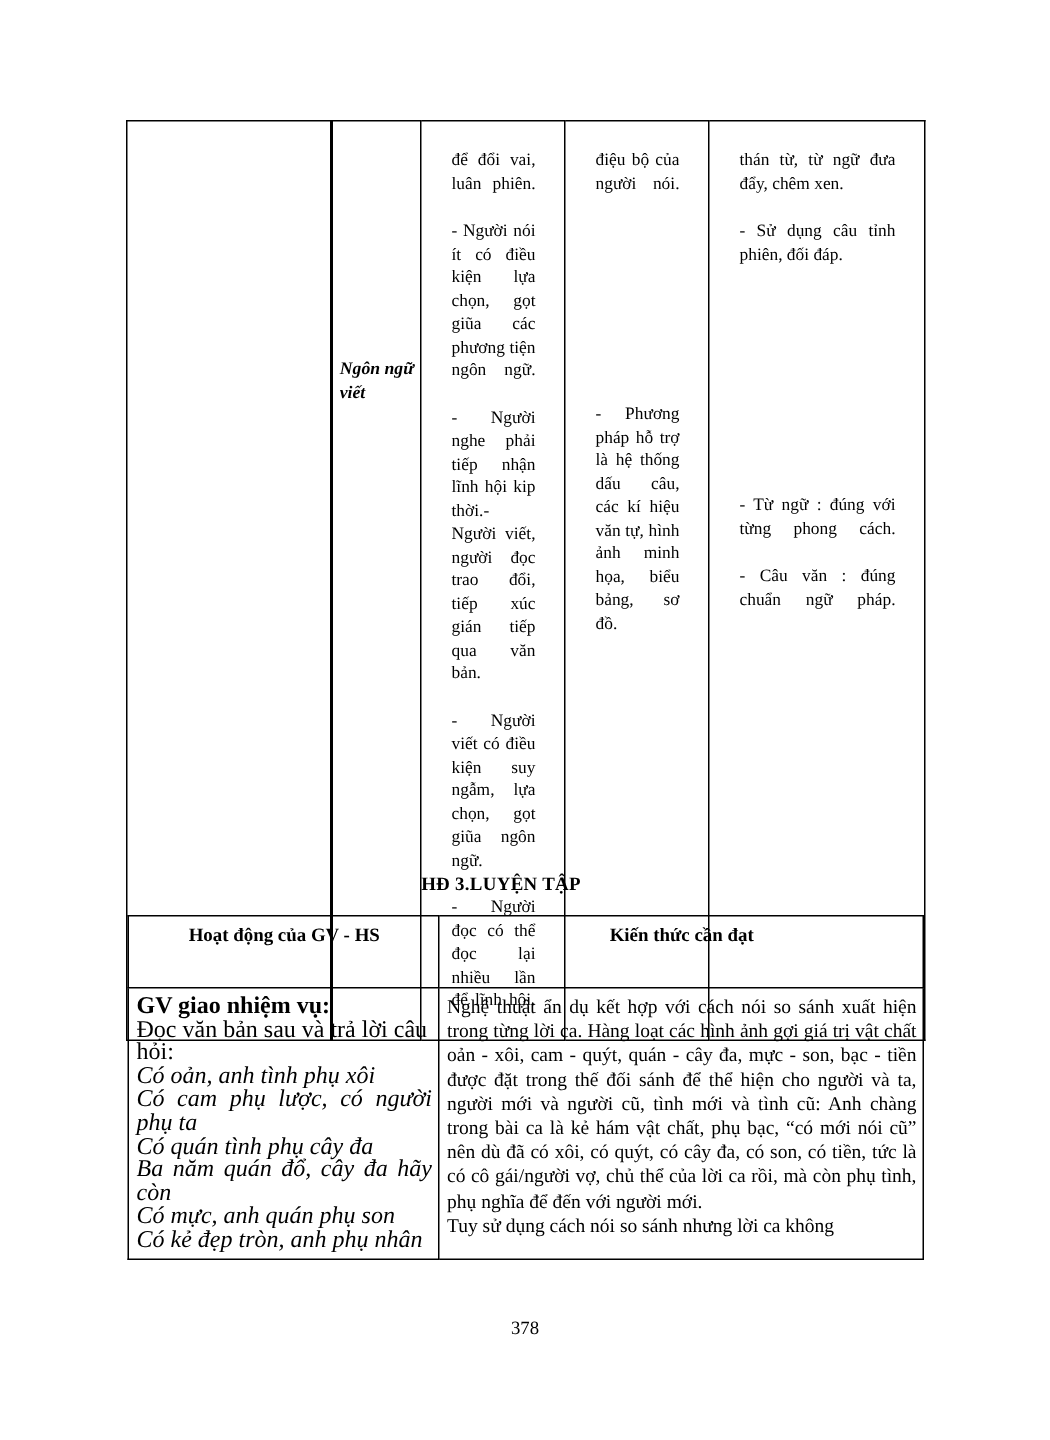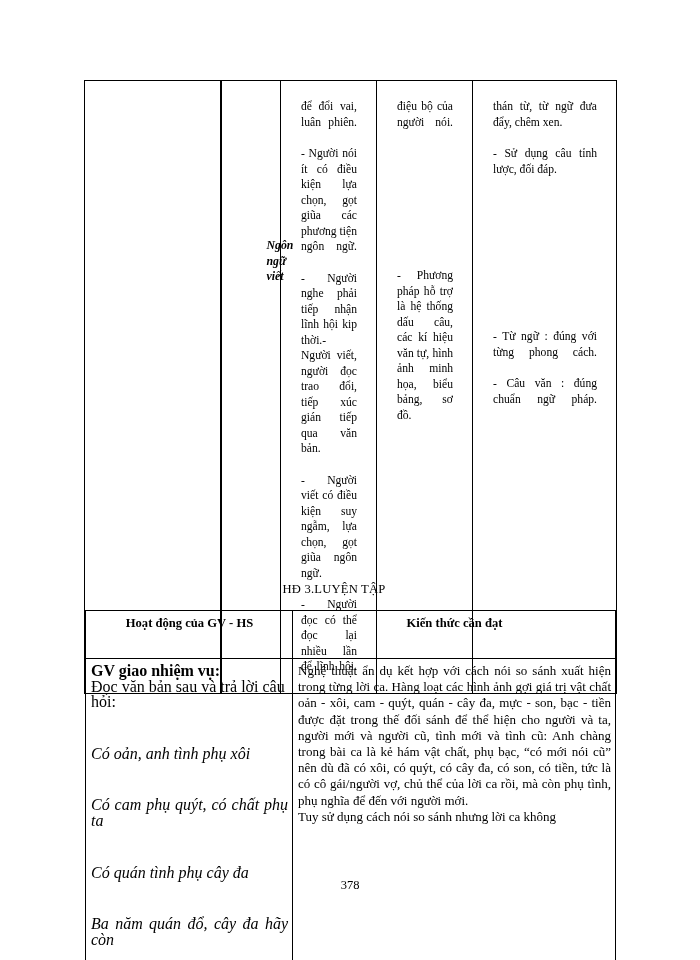--- a/index.html
+++ b/index.html
@@ -48,37 +48,36 @@
     text-align: left;
     font-style: italic;
     font-weight: bold;
     font-size: 11.8px;
     padding-left: 5px;
   }
   .lbl-inner {
     display: block;
     margin-top: 155px;
     line-height: 15.5px;
-    margin-left: 40px;
   }
   .tbl1 .para { margin: 16px; }
   .tbl1 .spacer-block { display:block; height: 106px; }
   .tbl1 .spacer-block2 { display:block; height: 120px; }
 
   .just { text-align: justify; text-align-last: justify; }
   .jl { text-align: justify; text-align-last: left; }
 
   
   .heading {
     position: absolute;
     left: 0;
     top: 582px;
     width: 668px;
     text-align: center;
-    font-weight: normal;
+    font-weight: bold;
     font-size: 12.6px;
     letter-spacing: 0.2px;
   }
 
   
   .tbl2 {
     position: absolute;
     left: 85px;
     top: 610px;
     width: 530px;
@@ -102,21 +101,21 @@
     padding-top: 5px;
   }
   .tbl2 td.left-cell { font-size: 16px; }
   .tbl2 td.right-cell {
     text-align: justify;
     text-align-last: left;
     font-size: 13px;
     line-height: 16.2px;
   }
   .bold { font-weight: bold; }
-  .poem-line { display: block; font-style: italic; margin-top: 36px; }
+  .poem-line { display: block; font-style: italic; }
   .poem-line.jst { text-align: justify; text-align-last: left; }
   .plain-line { display: block; }
 
   
   .pageno {
     position: absolute;
     left: 0;
     top: 878px;
     width: 700px;
     text-align: center;
@@ -149,21 +148,21 @@
           <p class="para just">- Người viết có điều kiện suy ngẫm, lựa chọn, gọt giũa ngôn ngữ.</p>
           <p class="para just">- Người đọc có thể đọc lại nhiều lần để lĩnh hội.</p>
         </td>
         <td>
           <p class="para just">điệu bộ của người nói.</p>
           <span class="spacer-block"></span>
           <p class="para just">- Phương pháp hỗ trợ là hệ thống dấu câu, các kí hiệu văn tự, hình ảnh minh họa, biểu bảng, sơ đồ.</p>
         </td>
         <td>
           <p class="para jl">thán từ, từ ngữ đưa đẩy, chêm xen.</p>
-          <p class="para jl">- Sử dụng câu tỉnh lược, đối đáp.</p>
+          <p class="para jl">- Sử dụng câu tỉnh phiên, đối đáp.</p>
           <span class="spacer-block2"></span>
           <p class="para just">- Từ ngữ : đúng với từng phong cách.</p>
           <p class="para just">- Câu văn : đúng chuẩn ngữ pháp.</p>
         </td>
       </tr>
     </tbody>
   </table>
 
   <div class="heading">HĐ 3.LUYỆN TẬP</div>
 
@@ -177,21 +176,21 @@
         <th>Hoạt động của GV - HS</th>
         <th>Kiến thức cần đạt</th>
       </tr>
     </thead>
     <tbody>
       <tr>
         <td class="left-cell">
           <span class="plain-line bold">GV giao nhiệm vụ:</span>
           <span class="plain-line">Đọc văn bản sau và trả lời câu hỏi:</span>
           <span class="poem-line">Có oản, anh tình phụ xôi</span>
-          <span class="poem-line jst">Có cam phụ quýt, có chất phụ ta</span>
+          <span class="poem-line jst">Có cam phụ lược, có người phụ ta</span>
           <span class="poem-line">Có quán tình phụ cây đa</span>
           <span class="poem-line jst">Ba năm quán đổ, cây đa hãy còn</span>
           <span class="poem-line">Có mực, anh quán phụ son</span>
           <span class="poem-line">Có kẻ đẹp tròn, anh phụ nhân</span>
         </td>
         <td class="right-cell">
           <span class="plain-line">Nghệ thuật ẩn dụ kết hợp với cách nói so sánh xuất hiện trong từng lời ca. Hàng loạt các hình ảnh gợi giá trị vật chất oản - xôi, cam - quýt, quán - cây đa, mực - son, bạc - tiền được đặt trong thế đối sánh để thể hiện cho người và ta, người mới và người cũ, tình mới và tình cũ: Anh chàng trong bài ca là kẻ hám vật chất, phụ bạc, “có mới nói cũ” nên dù đã có xôi, có quýt, có cây đa, có son, có tiền, tức là có cô gái/người vợ, chủ thể của lời ca rồi, mà còn phụ tình, phụ nghĩa để đến với người mới.</span>
           <span class="plain-line">Tuy sử dụng cách nói so sánh nhưng lời ca không</span>
         </td>
       </tr>

